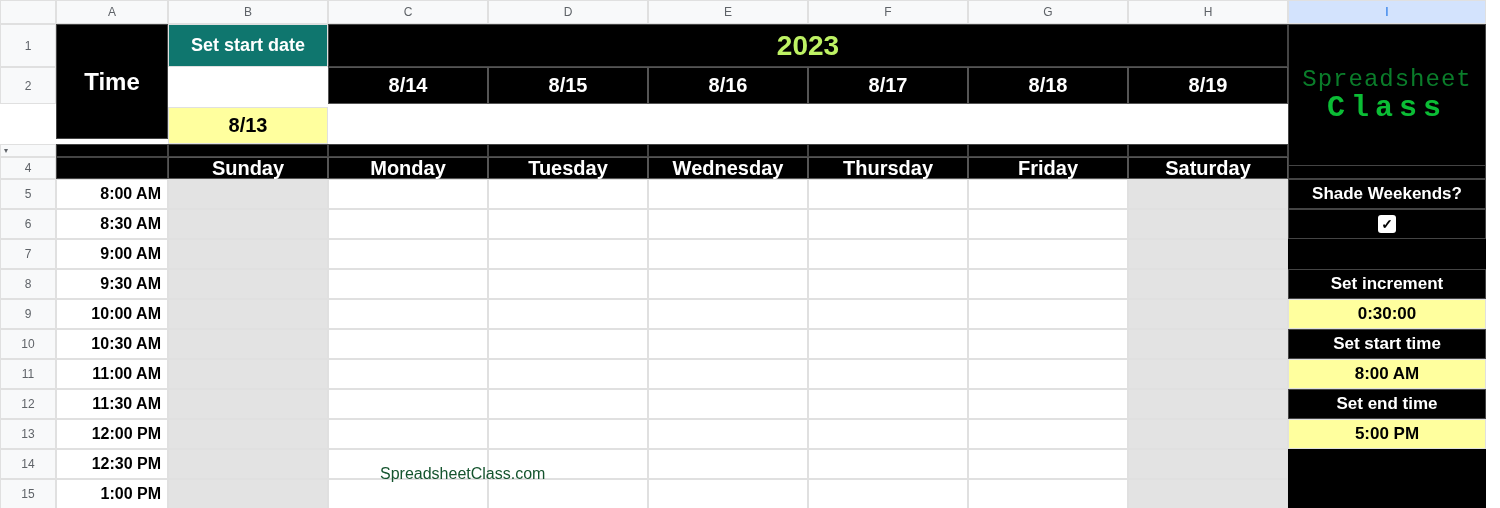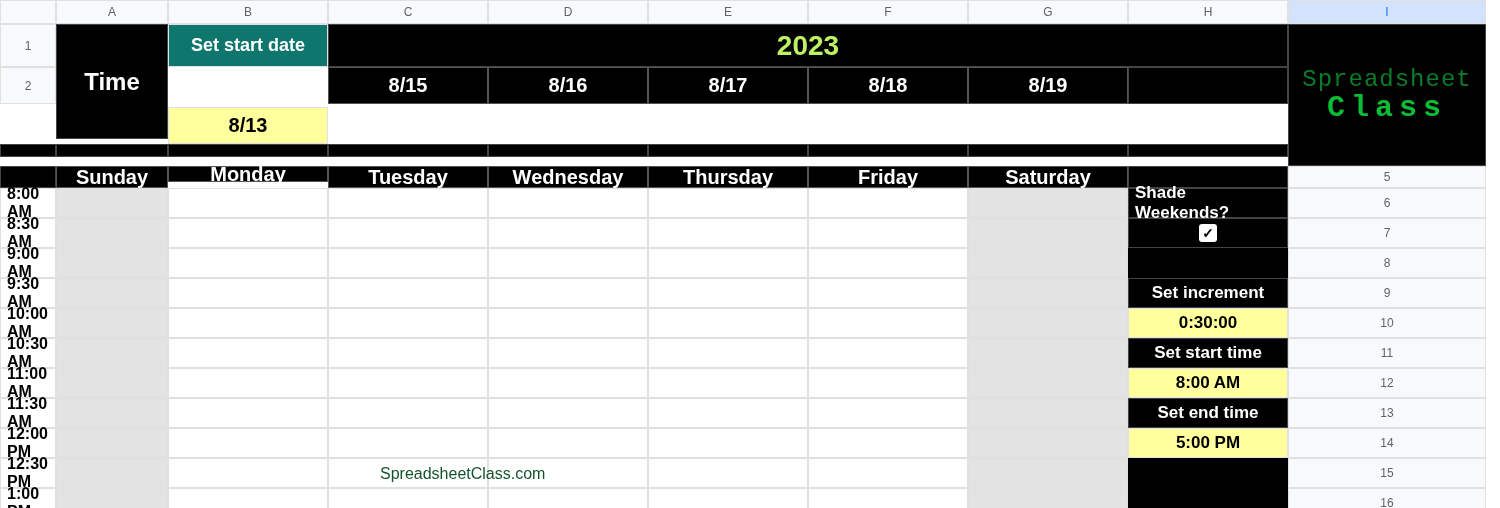--- a/index.html
+++ b/index.html
@@ -145,20 +145,21 @@
     <div class="cell black row1" style="height: 43px;"></div>
     <div class="cell black row1" style="height: 43px;"></div>
     <div class="cell black row1" style="height: 43px;"></div>
     <div class="cell black row1" style="height: 43px;"></div>
     <div class="cell black row1" style="height: 43px;"></div>
     <div class="cell black row1" style="height: 43px;"></div>
     <div class="cell black row1" style="height: 43px;"></div>
     <div class="rh" style="height: 37px;">2</div>
     <div class="cell black" style="height: 37px;"></div>
     <div class="cell yellow" style="height: 37px; font-size: 20px; margin-top: 40px;">8/13</div>
+    <div class="datecell" style="height: 37px;">8/14</div>
     <div class="datecell" style="height: 37px;">8/15</div>
     <div class="datecell" style="height: 37px;">8/16</div>
     <div class="datecell" style="height: 37px;">8/17</div>
     <div class="datecell" style="height: 37px;">8/18</div>
     <div class="datecell" style="height: 37px;">8/19</div>
     <div class="cell black" style="height: 37px;"></div>
     <div class="rh" style="height: 13px;">
       <span class="tri dn">▾</span>
     </div>
     <div class="cell black" style="height: 13px;"></div>
@@ -166,21 +167,21 @@
     <div class="cell black" style="height: 13px;"></div>
     <div class="cell black" style="height: 13px;"></div>
     <div class="cell black" style="height: 13px;"></div>
     <div class="cell black" style="height: 13px;"></div>
     <div class="cell black" style="height: 13px;"></div>
     <div class="cell black" style="height: 13px;"></div>
     <div class="cell black" style="height: 13px;"></div>
     <div class="rh" style="height: 22px;">4</div>
     <div class="cell black" style="height: 22px;"></div>
     <div class="daycell" style="height: 22px;">Sunday</div>
-    <div class="daycell" style="height: 16px;">Monday</div>
+    <div class="daycell" style="height: 22px;">Monday</div>
     <div class="daycell" style="height: 22px;">Tuesday</div>
     <div class="daycell" style="height: 22px;">Wednesday</div>
     <div class="daycell" style="height: 22px;">Thursday</div>
     <div class="daycell" style="height: 22px;">Friday</div>
     <div class="daycell" style="height: 22px;">Saturday</div>
     <div class="cell black" style="height: 22px;"></div>
     <div class="rh">5</div>
     <div class="cell timecell">8:00 AM</div>
     <div class="cell shade"></div>
     <div class="cell"></div>

